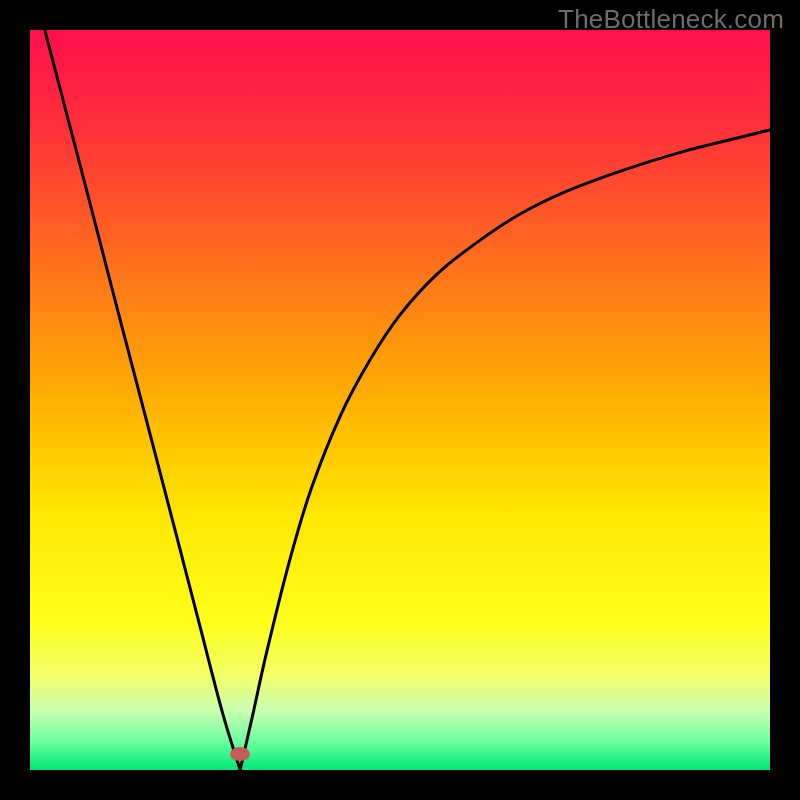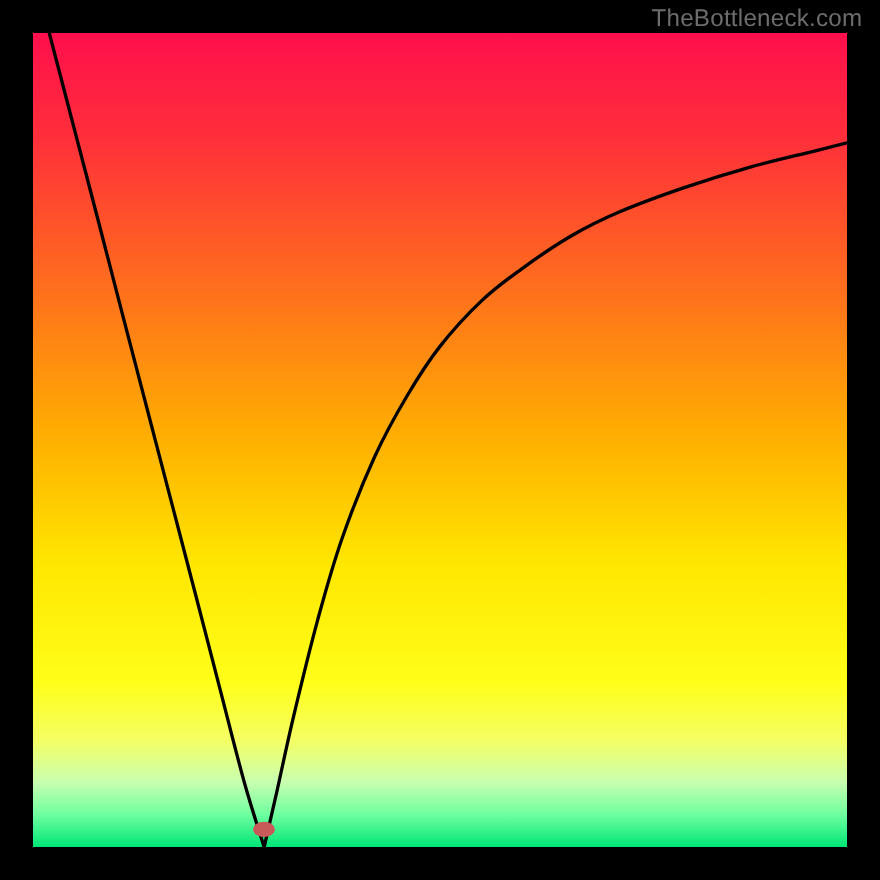--- a/index.html
+++ b/index.html
@@ -46,21 +46,21 @@
     width: 20px;
     height: 14px;
     border-radius: 50%;
     transform: translate(-50%, -50%);
   }
   .watermark {
     position: absolute;
     top: 4px;
     right: 16px;
     color: #6d6d6d;
-    font-size: 22px;
+    font-size: 26px;
     font-weight: 400;
     letter-spacing: 0.2px;
   }
 </style>
 </head>
 <body>
 
 <div class="frame">
 
   <div class="watermark">TheBottleneck.com</div>

